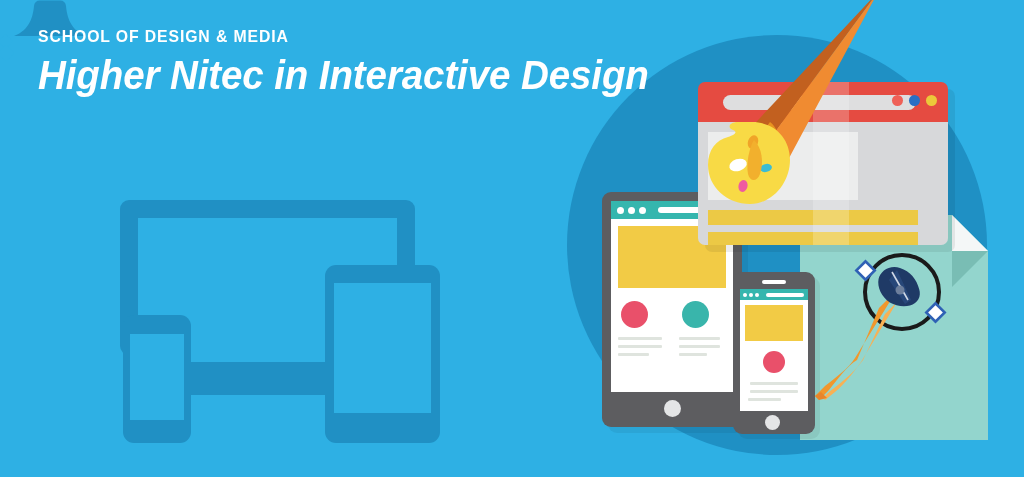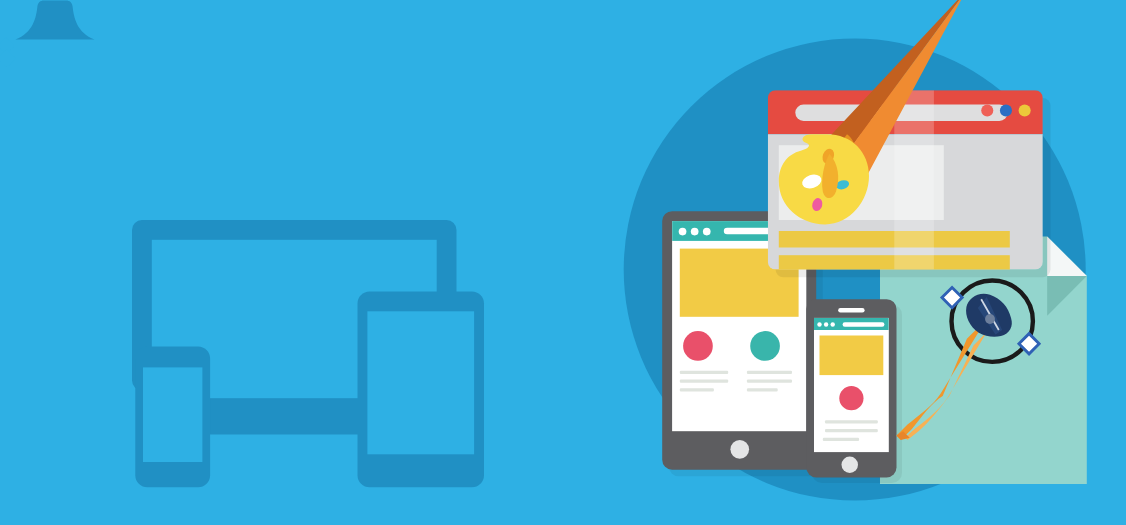--- a/index.html
+++ b/index.html
@@ -255,20 +255,24 @@
   
   #pen { position: absolute; left: 805px; top: 250px; width: 180px; height: 180px; z-index: 47; }
 
   svg { overflow: visible; }
 </style>
 </head>
 <body>
 
 <div id="banner">
 
+  <div id="text-block">
+    <div id="eyebrow">SCHOOL OF DESIGN &amp; MEDIA</div>
+    <div id="headline"><span class="light">Higher Nitec in </span><span class="strong">Interactive Design</span></div>
+  </div>
 
   <div id="sil-group">
     <div class="sil" id="sil-monitor-frame"></div>
     <div class="sil" id="sil-monitor-screen"></div>
     <div class="sil" id="sil-monitor-bar"></div>
     <div id="sil-monitor-stand">
       <svg width="100" height="36" viewBox="0 0 100 36" aria-hidden="true">
         <path d="M14 36 C30 30 33 16 34 6 C34.4 2.4 36.5 0.5 40 0.5 L60 0.5 C63.5 0.5 65.6 2.4 66 6 C67 16 70 30 86 36 Z" fill="#2090c4"></path>
       </svg>
     </div>

